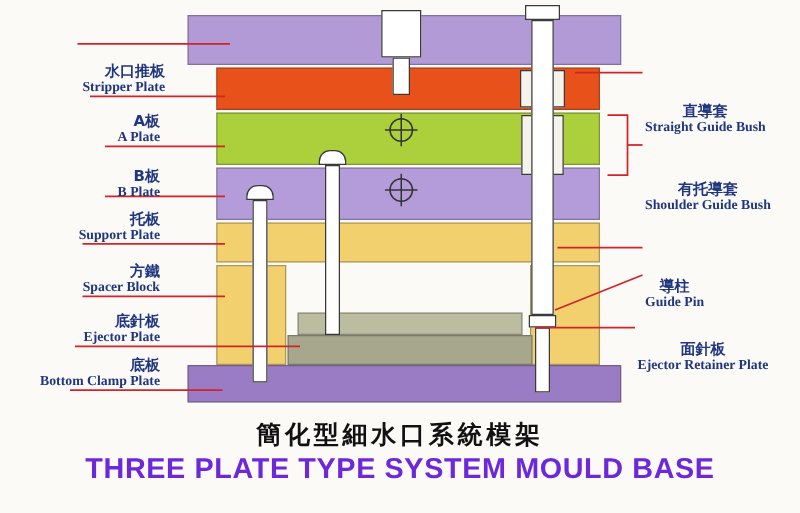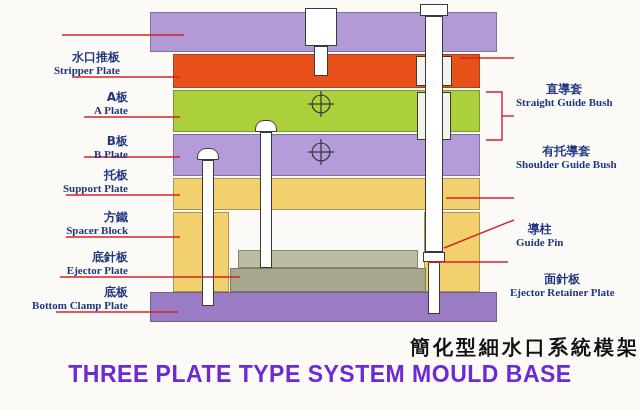--- a/index.html
+++ b/index.html
@@ -28,21 +28,21 @@
     font-family:"DejaVu Sans", sans-serif;
   }
   .lbl .en {
     font-size:11px; font-weight:bold; color:var(--label-text,#20367f);
     font-family:"Liberation Serif", serif;
   }
   .lbl.left { text-align:right; }
   .lbl.right { text-align:center;margin-top:44px; }
   .title-zh {
     position:absolute; left:0; top:334; top:334px; width:640px;
-    text-align:right; font-size:20px; font-weight:bold; color:#111;
+    text-align:center; font-size:20px; font-weight:bold; color:#111;
     letter-spacing:3px; z-index:5; font-family:"DejaVu Sans", sans-serif;
   }
   .title-en {
     position:absolute; left:0; top:361px; width:640px;
     text-align:center; font-size:23px; font-weight:bold; color:#6d28d9;
     letter-spacing:0.5px; z-index:5;
   }
 </style>
 </head>
 <body>
@@ -98,21 +98,21 @@
     <g stroke="#333" stroke-width="1.2" fill="none">
       <circle cx="321" cy="104" r="9"></circle>
       <line x1="308" y1="104" x2="334" y2="104"></line>
       <line x1="321" y1="91" x2="321" y2="117"></line>
       <circle cx="321" cy="152" r="9"></circle>
       <line x1="308" y1="152" x2="334" y2="152"></line>
       <line x1="321" y1="139" x2="321" y2="165"></line>
     </g>
   </svg>
 
-  <div class="lbl left" style="right:520px;top:50px;">
+  <div class="lbl left" style="right:508px;top:50px;">
     <div class="zh">水口推板</div>
     <div class="en">Stripper Plate</div>
   </div>
   <div class="lbl left" style="right:512px;top:90px;">
     <div class="zh">A板</div>
     <div class="en">A Plate</div>
   </div>
   <div class="lbl left" style="right:512px;top:114px;margin-top:20px;">
     <div class="zh">B板</div>
     <div class="en">B Plate</div>

